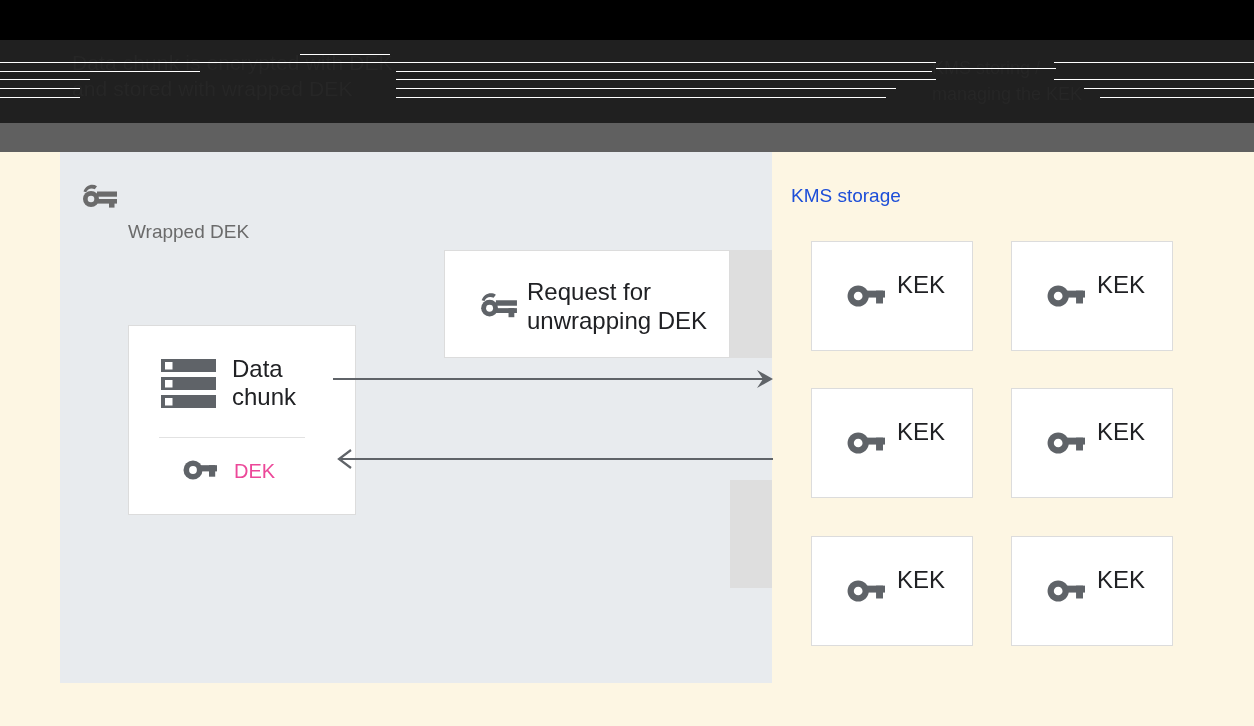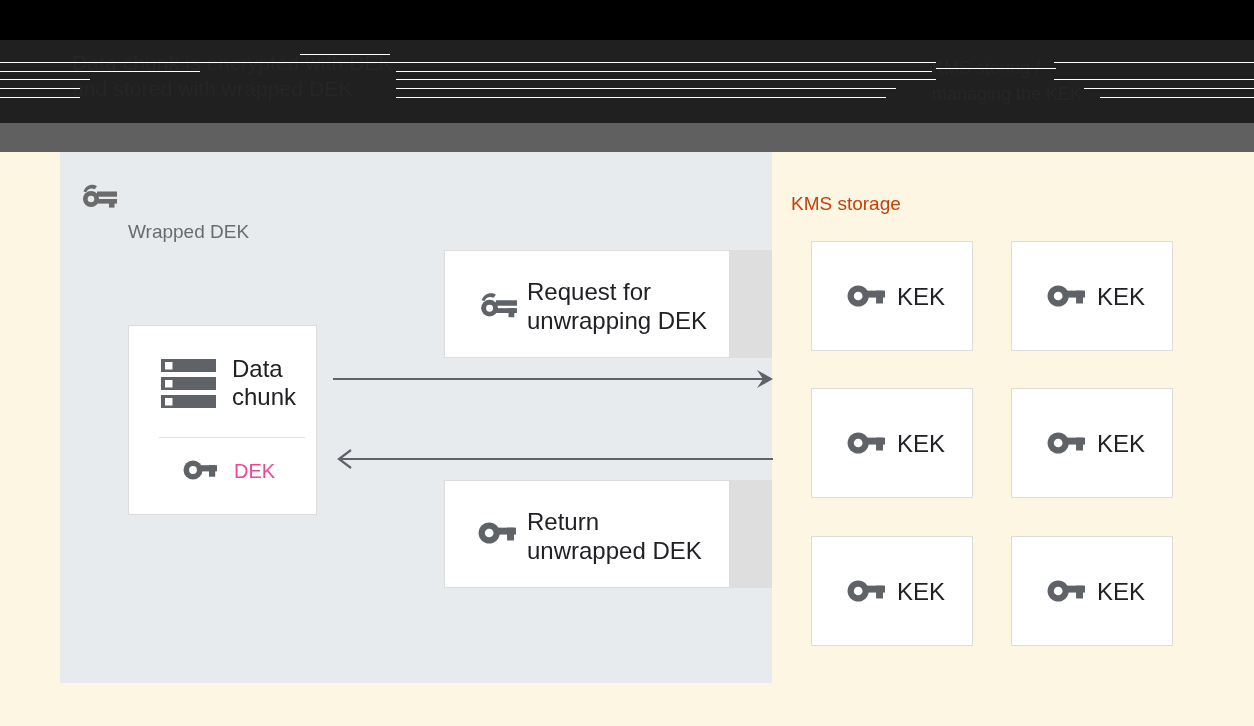--- a/index.html
+++ b/index.html
@@ -98,32 +98,32 @@
     color: #6b6b6b;
     font-size: 19px;
     line-height: 24px;
   }
   .panel-left-title .ico { position: absolute; left: 10px; top: 0px; }
   .panel-left-title .txt { position: absolute; left: 58px; top: 1px; white-space: nowrap; margin-top: 36px; }
 
   
   .panel-right-title {
     position: absolute;
-    left: 791px; top: 192px;
-    color: #c2410c;
+    left: 791px; top: 184px;
+    color: #1d4ed8;
     font-size: 19px;
     line-height: 24px;
     white-space: nowrap;
   }
 
   
   .card-data {
     position: absolute;
     left: 128px; top: 325px;
-    width: 189px; height: 190px;
+    width: 228px; height: 190px;
     background: #ffffff;
     border: 1px solid #dcdcdc;
     box-sizing: border-box;
   }
   .card-data .db-icon { position: absolute; left: 32px; top: 33px; }
   .card-data .db-label {
     position: absolute;
     left: 103px; top: 29px;
     color: #202124;
     font-size: 24px;
@@ -184,21 +184,21 @@
   .kek-box {
     position: absolute;
     width: 162px; height: 110px;
     background: #ffffff;
     border: 1px solid #dcdcdc;
     box-sizing: border-box;
   }
   .kek-box .k-icon { position: absolute; left: 35px; top: 41px; }
   .kek-box .k-label {
     position: absolute;
-    left: 85px; top: 40px;
+    left: 85px; top: 28px;
     color: #202124;
     font-size: 24px;
     line-height: 29px;
     text-align: right;
   }
   .kek-c0 { left: 811px; }
   .kek-c1 { left: 1011px; }
   .kek-r0 { top: 241px; }
   .kek-r1 { top: 388px; }
   .kek-r2 { top: 536px; }
@@ -299,32 +299,20 @@
         <rect x="17" y="8.5" width="20" height="5.2" fill="#5f6368"></rect>
         <rect x="17" y="16" width="20" height="4.6" fill="#5f6368"></rect>
         <rect x="29" y="16" width="5.5" height="8.6" fill="#5f6368"></rect>
       </svg>
     </span>
     <span class="m-label">Request for
 unwrapping DEK</span>
   </div>
 
   <div class="msg-shadow shadow-return"></div>
-  <div class="msg-card card-return">
-    <span class="m-icon">
-      <svg width="38" height="26" viewBox="0 0 34 22">
-        <circle cx="10" cy="11" r="9.5" fill="#5f6368"></circle>
-        <circle cx="10" cy="11" r="3.9" fill="#ffffff"></circle>
-        <rect x="16" y="6.2" width="18" height="6.2" fill="#5f6368"></rect>
-        <rect x="26" y="6.2" width="6.2" height="11.5" fill="#5f6368"></rect>
-      </svg>
-    </span>
-    <span class="m-label">Return
-unwrapped DEK</span>
-  </div>
 
   <div class="panel-right-title">KMS storage</div>
 
   <div class="kek-box kek-c0 kek-r0">
     <span class="k-icon">
       <svg width="38" height="26" viewBox="0 0 34 22">
         <circle cx="10" cy="11" r="9.5" fill="#5f6368"></circle>
           <circle cx="10" cy="11" r="3.9" fill="#ffffff"></circle>
         <rect x="16" y="6.2" width="18" height="6.2" fill="#5f6368"></rect>
           <rect x="26" y="6.2" width="6.2" height="11.5" fill="#5f6368"></rect>

